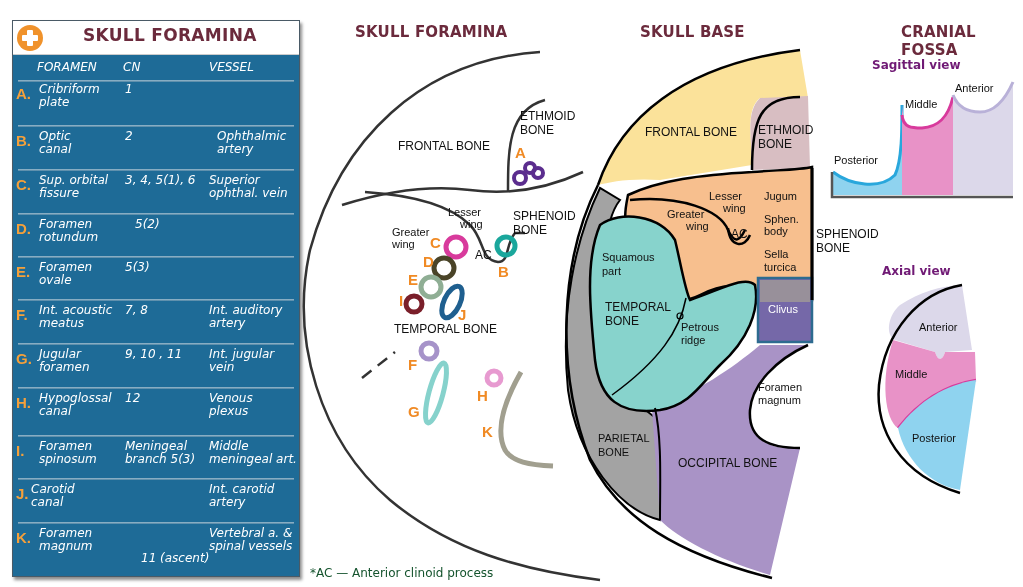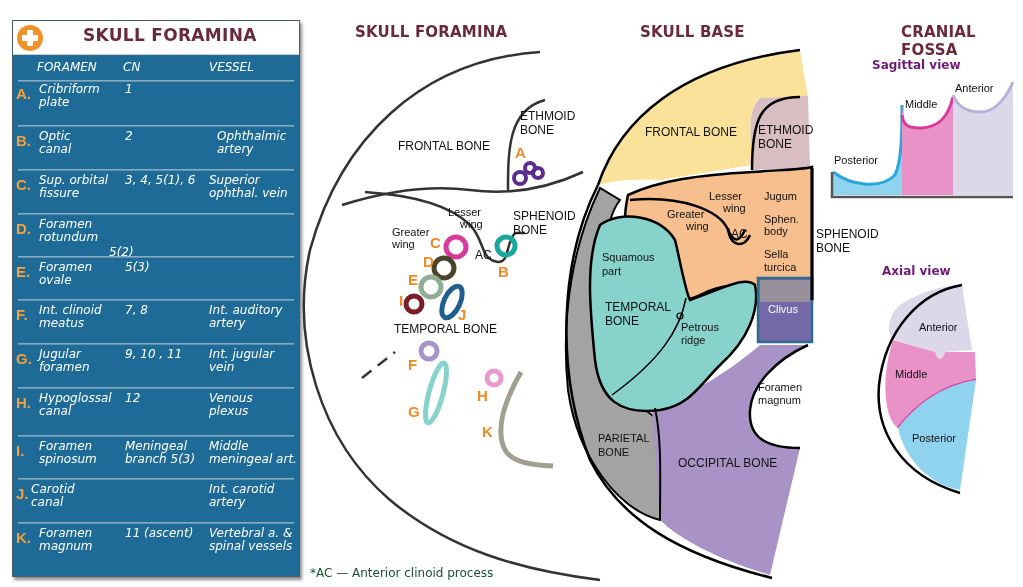--- a/index.html
+++ b/index.html
@@ -60,35 +60,35 @@
 fissure</span>
         <span class="cell" style="left: 112px;">3, 4, 5(1), 6</span>
         <span class="cell" style="left: 196px;">Superior
 ophthal. vein</span>
       </div>
       <div class="divider" style="top: 192px;"></div>
       <div class="row" style="top: 197px;">
         <span class="letter">D.</span>
         <span class="cell" style="left: 26px;">Foramen
 rotundum</span>
-        <span class="cell" style="left: 96px; margin-top: 28px;">5(2)</span>
+        <span class="cell" style="left: 122px;">5(2)</span>
         <span class="cell" style="left: 196px;"></span>
       </div>
       <div class="divider" style="top: 235px;"></div>
       <div class="row" style="top: 240px;">
         <span class="letter">E.</span>
         <span class="cell" style="left: 26px;">Foramen
 ovale</span>
         <span class="cell" style="left: 112px;">5(3)</span>
         <span class="cell" style="left: 196px;"></span>
       </div>
       <div class="divider" style="top: 278px;"></div>
       <div class="row" style="top: 283px;">
         <span class="letter">F.</span>
-        <span class="cell" style="left: 26px;">Int. clinoid
+        <span class="cell" style="left: 26px;">Int. acoustic
 meatus</span>
         <span class="cell" style="left: 112px;">7, 8</span>
         <span class="cell" style="left: 196px;">Int. auditory
 artery</span>
       </div>
       <div class="divider" style="top: 322px;"></div>
       <div class="row" style="top: 327px;">
         <span class="letter">G.</span>
         <span class="cell" style="left: 26px;">Jugular
 foramen</span>
@@ -122,21 +122,21 @@
 canal</span>
         <span class="cell" style="left: 112px;"></span>
         <span class="cell" style="left: 196px; font-style: italic;">Int. carotid
 artery</span>
       </div>
       <div class="divider" style="top: 501px;"></div>
       <div class="row" style="top: 506px;">
         <span class="letter">K.</span>
         <span class="cell" style="left: 26px;">Foramen
 magnum</span>
-        <span class="cell" style="left: 112px;">11 (ascent)</span>
+        <span class="cell" style="left: 128px; margin-top: 25px;">11 (ascent)</span>
         <span class="cell" style="left: 196px; font-style: italic;">Vertebral a. &amp;
 spinal vessels</span>
       </div>
     </div>
 </div>
 
 <div class="sec-title" style="left:355px;top:23px">SKULL FORAMINA</div>
 <div class="sec-title" style="left:640px;top:23px">SKULL BASE</div>
 <div class="sec-title" style="left:901px;top:23px">CRANIAL FOSSA</div>
 <div class="sub-title" style="left:872px;top:58px">Sagittal view</div>

